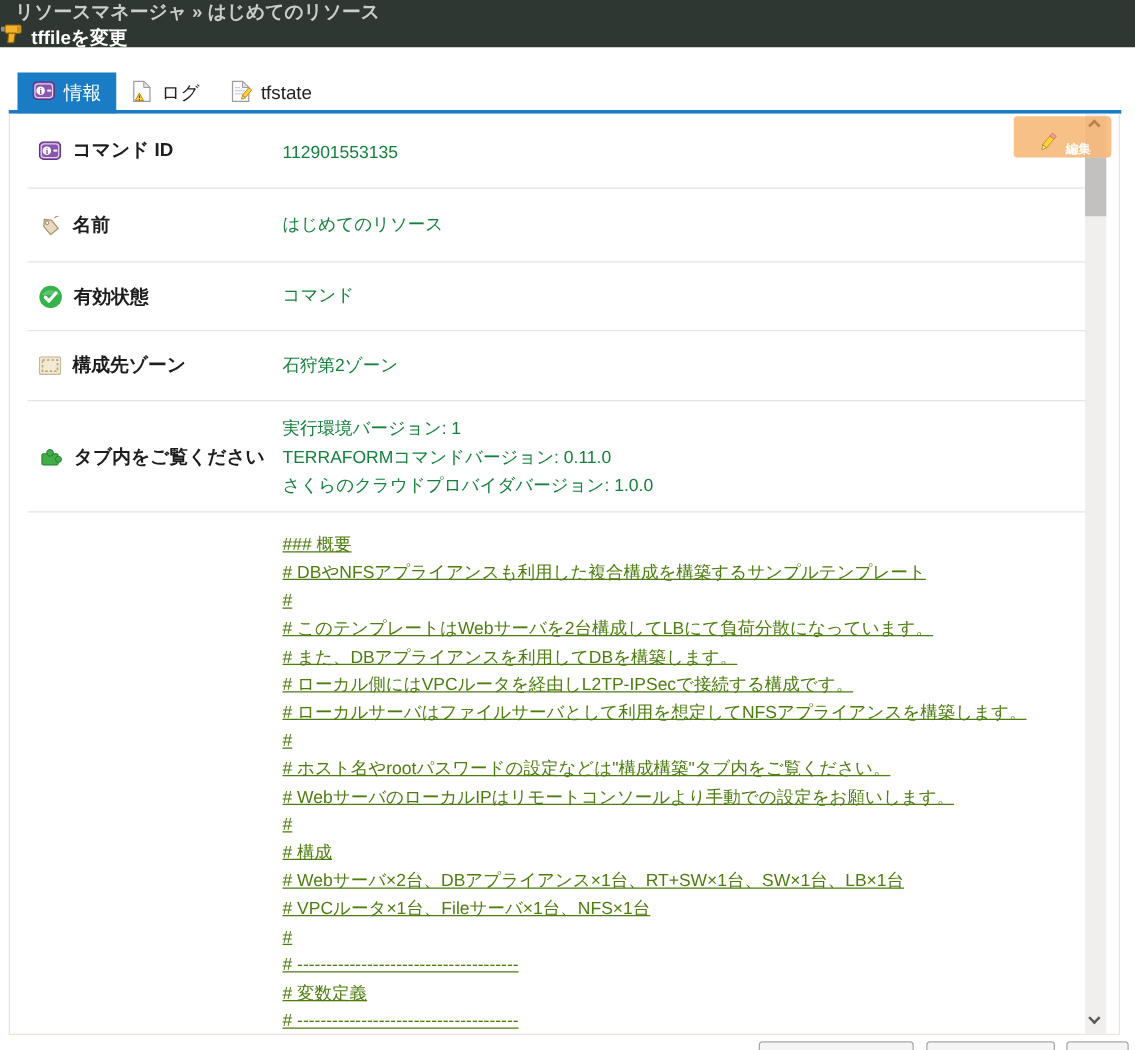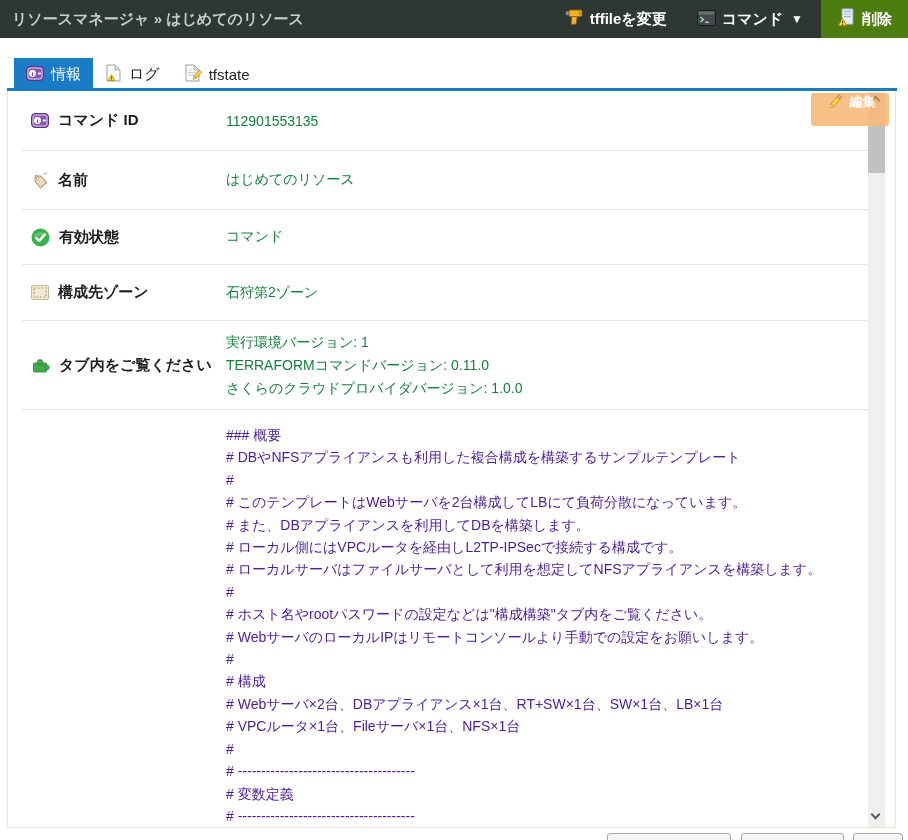--- a/index.html
+++ b/index.html
@@ -9,22 +9,23 @@
     font-family: "Liberation Sans", "DejaVu Sans", sans-serif;
     background: #fff;
     color: #222;
   }
 
   
   .header {
     height: 38px;
     background: #2e3731;
     display: flex;
-    align-items: center;
+    align-items: flex-start;
     color: #c9cdc8;
+    flex-direction: column;
   }
   .breadcrumb {
     margin-left: 12px;
     font-size: 15px;
     font-weight: bold;
     flex: 1;
     white-space: nowrap;
   }
   .hact {
     display: flex;
@@ -84,32 +85,33 @@
     font-size: 15px; font-weight: bold; color: #1d1d1d;
   }
   .labelcell .ico { flex: none; display: inline-flex; }
   .valuecell { font-size: 14px; color: #15803d; }
   .valuecell.multi { line-height: 23px; white-space: pre-line; }
 
   .desc {
     padding: 14px 60px 0 218px;
     font-size: 14px;
     line-height: 22.4px;
-    color: #4c1d95;
+    color: #4d7c0f;
     white-space: pre-wrap;
+    text-decoration: underline;
   }
 
   
   .edit-btn {
     position: absolute; top: 2px; right: 6px;
     width: 78px; height: 33px;
     background: rgba(242,153,60,0.62);
     border-radius: 3px;
-    display: flex; align-items: flex-start; justify-content: center; gap: 5px;
-    color: #fff; font-size: 13px; font-weight: bold;
+    display: flex; align-items: flex-end; justify-content: center; gap: 5px;
+    color: #fff; font-size: 10px; font-weight: bold;
     cursor: pointer; z-index: 5;
   }
 
   
   .vscroll {
     position: absolute; top: 0; right: 10px;
     width: 17px; height: 100%;
     background: #f1efee; z-index: 4;
   }
   .sb-btn { position: absolute; width: 17px; height: 17px; cursor: pointer; }

